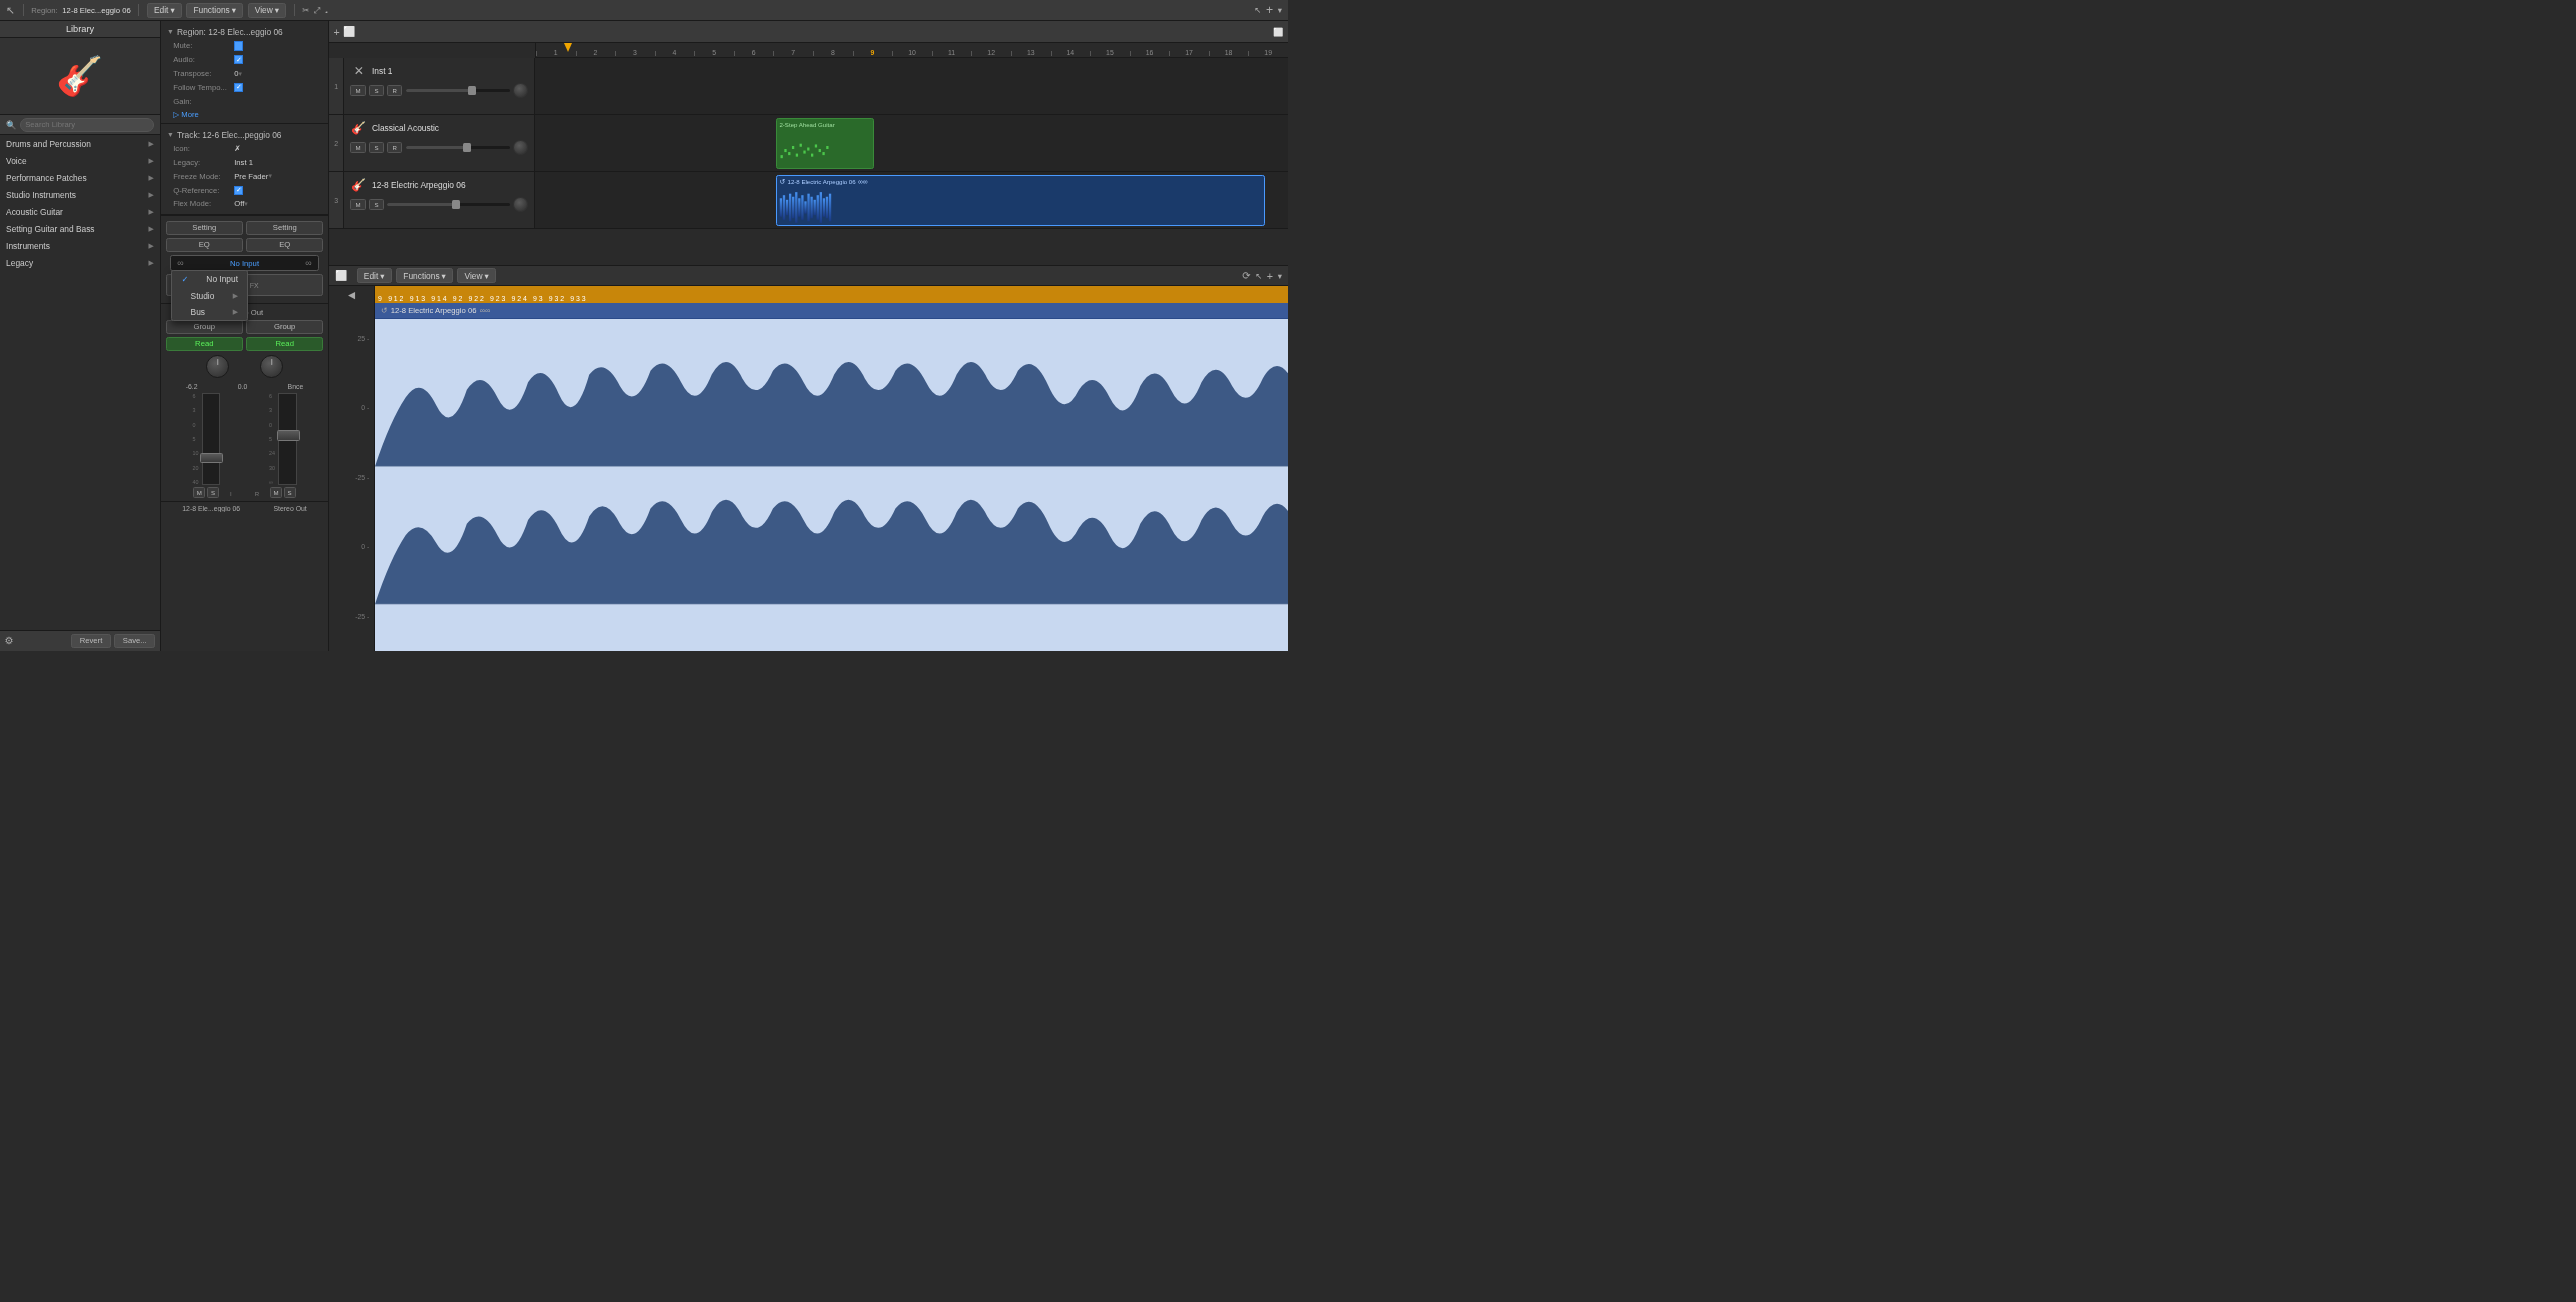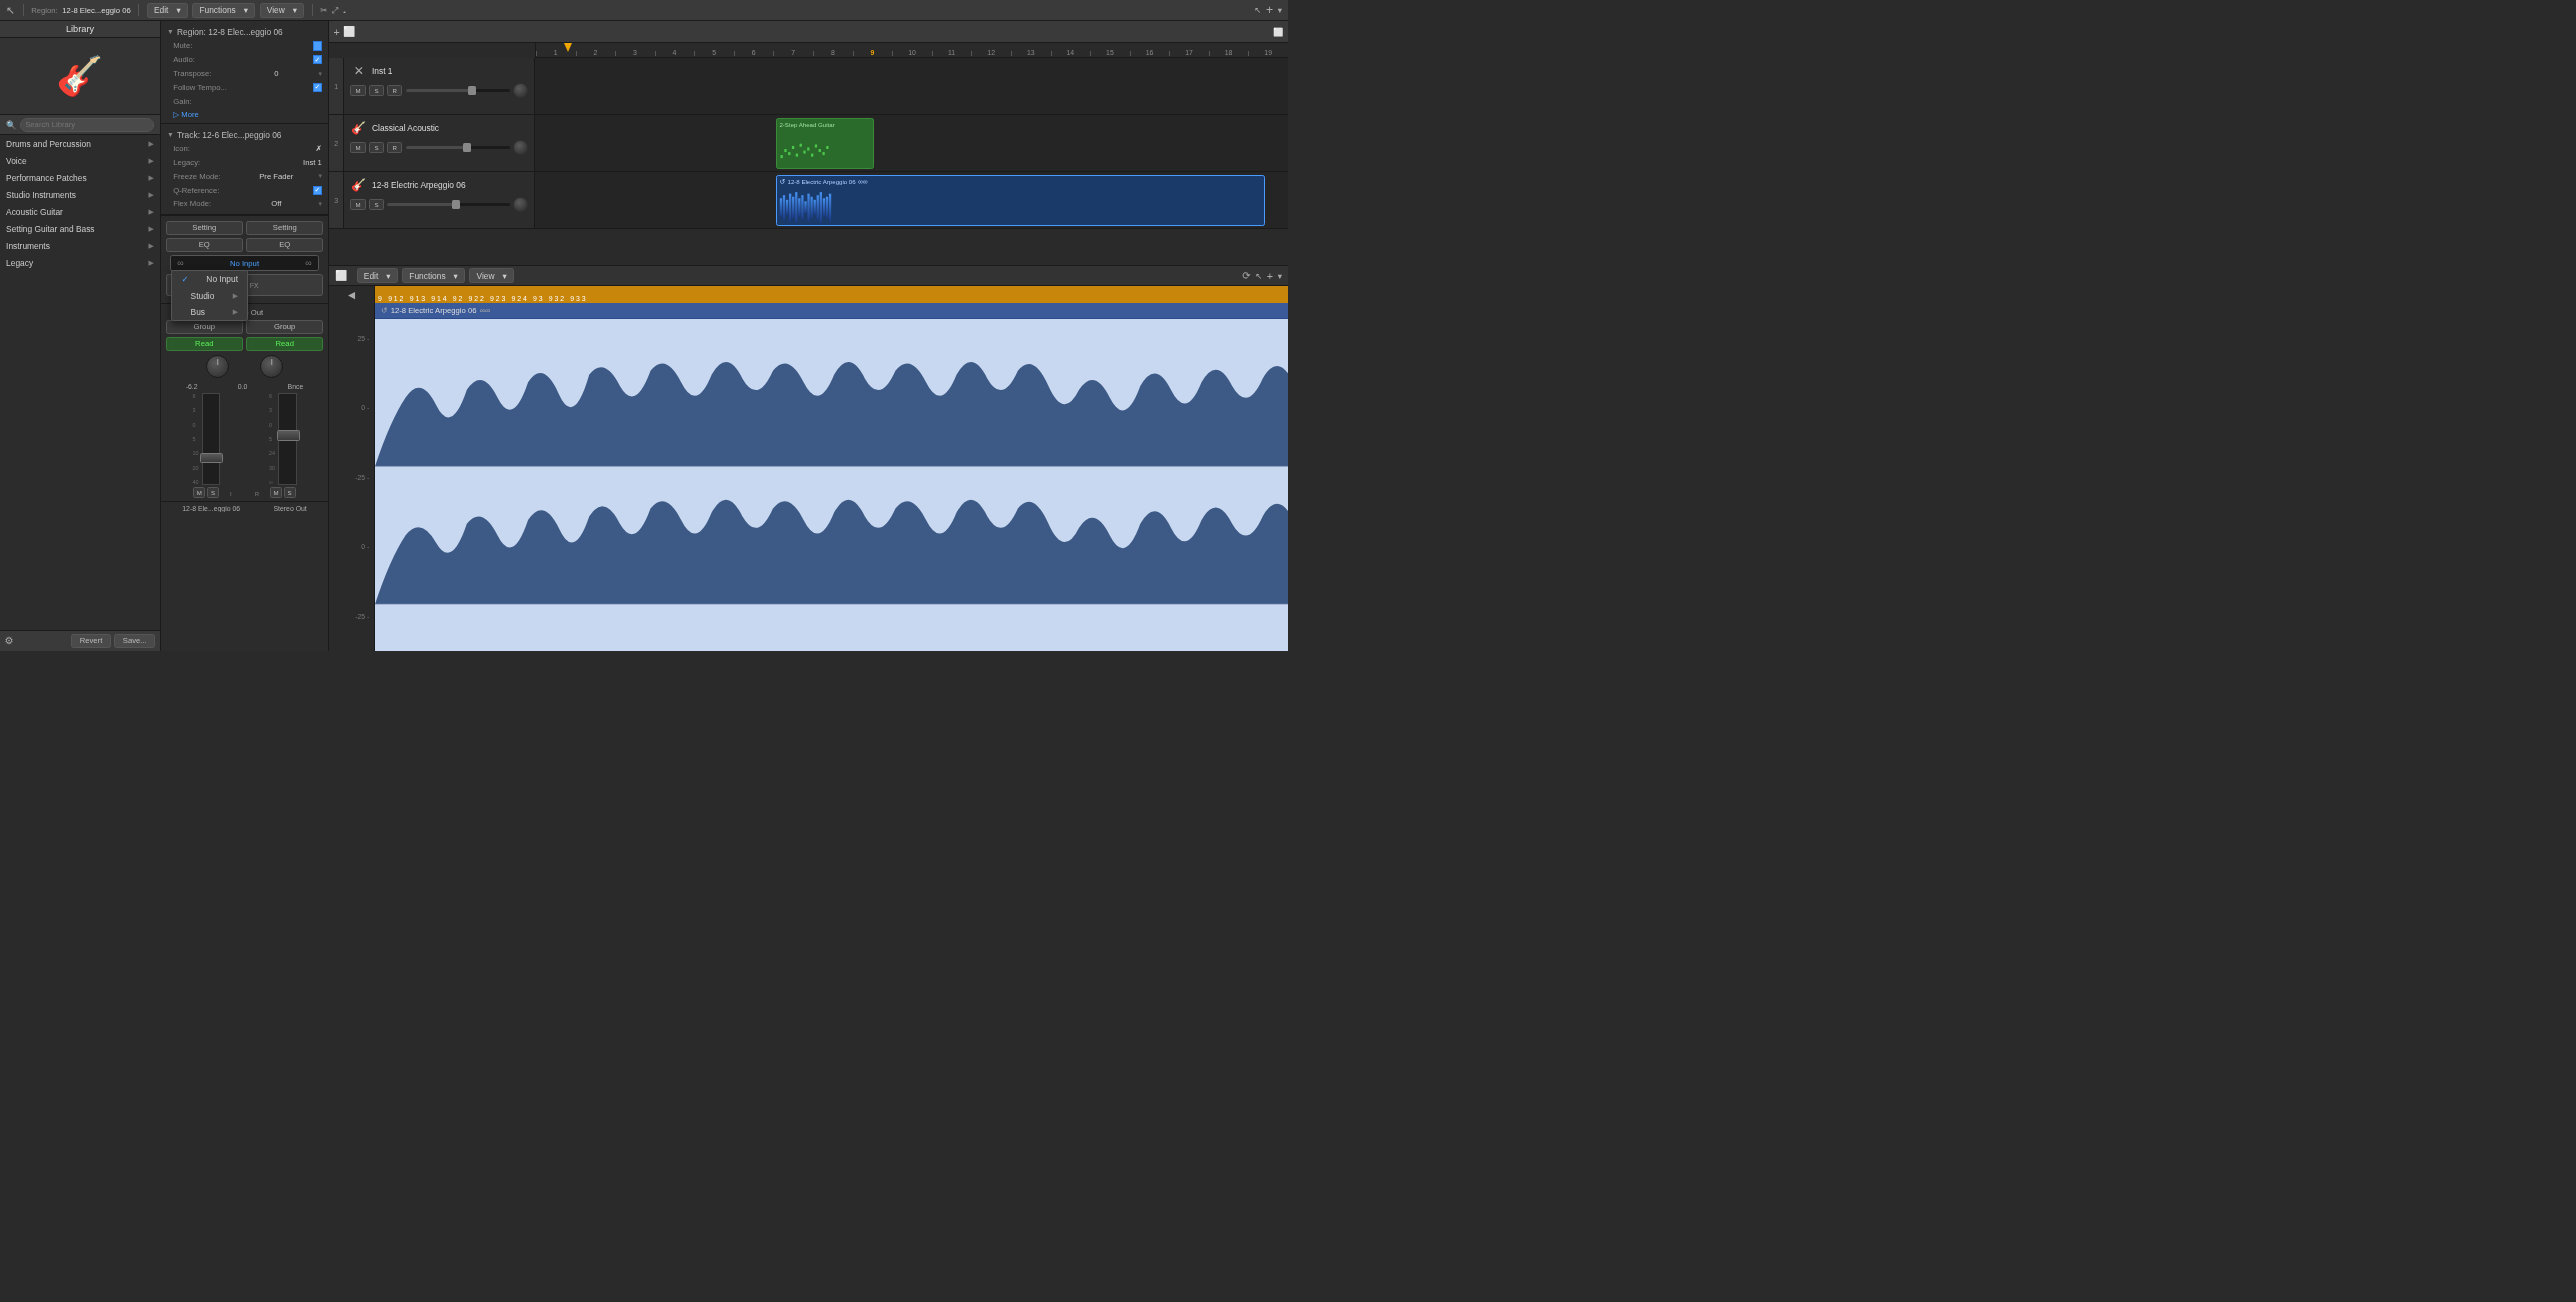--- a/index.html
+++ b/index.html
@@ -29,21 +29,21 @@
     .toolbar-btn {
       background: #4a4a4a;
       border: 0.8px solid #555;
       color: #ccc;
       padding: 1.5px 6.1px;
       border-radius: 2.3px;
       cursor: pointer;
       font-size: 8.4px;
       display: flex;
       align-items: center;
-      gap: 8px;
+      gap: 2px;
     }
     .toolbar-separator {
       width: 0.8px;
       height: 12.2px;
       background: #555;
       margin: 0 3.1px;
     }
 
     
     .main-layout {
@@ -165,21 +165,20 @@
       cursor: pointer;
       color: #bbb;
       font-size: 8.4px;
       font-weight: 500;
     }
     .inspector-section-header .arrow { color: #888; margin-right: 3.1px; font-size: 6.9px; }
     .inspector-row {
       display: flex;
       align-items: center;
       padding: 1.5px 6.1px 1.5px 12.2px;
-      justify-content: space-between;
       min-height: 13.8px;
     }
     .inspector-label {
       color: #888;
       font-size: 7.7px;
       min-width: 61px;
     }
     .inspector-value {
       color: #ccc;
       font-size: 7.7px;

